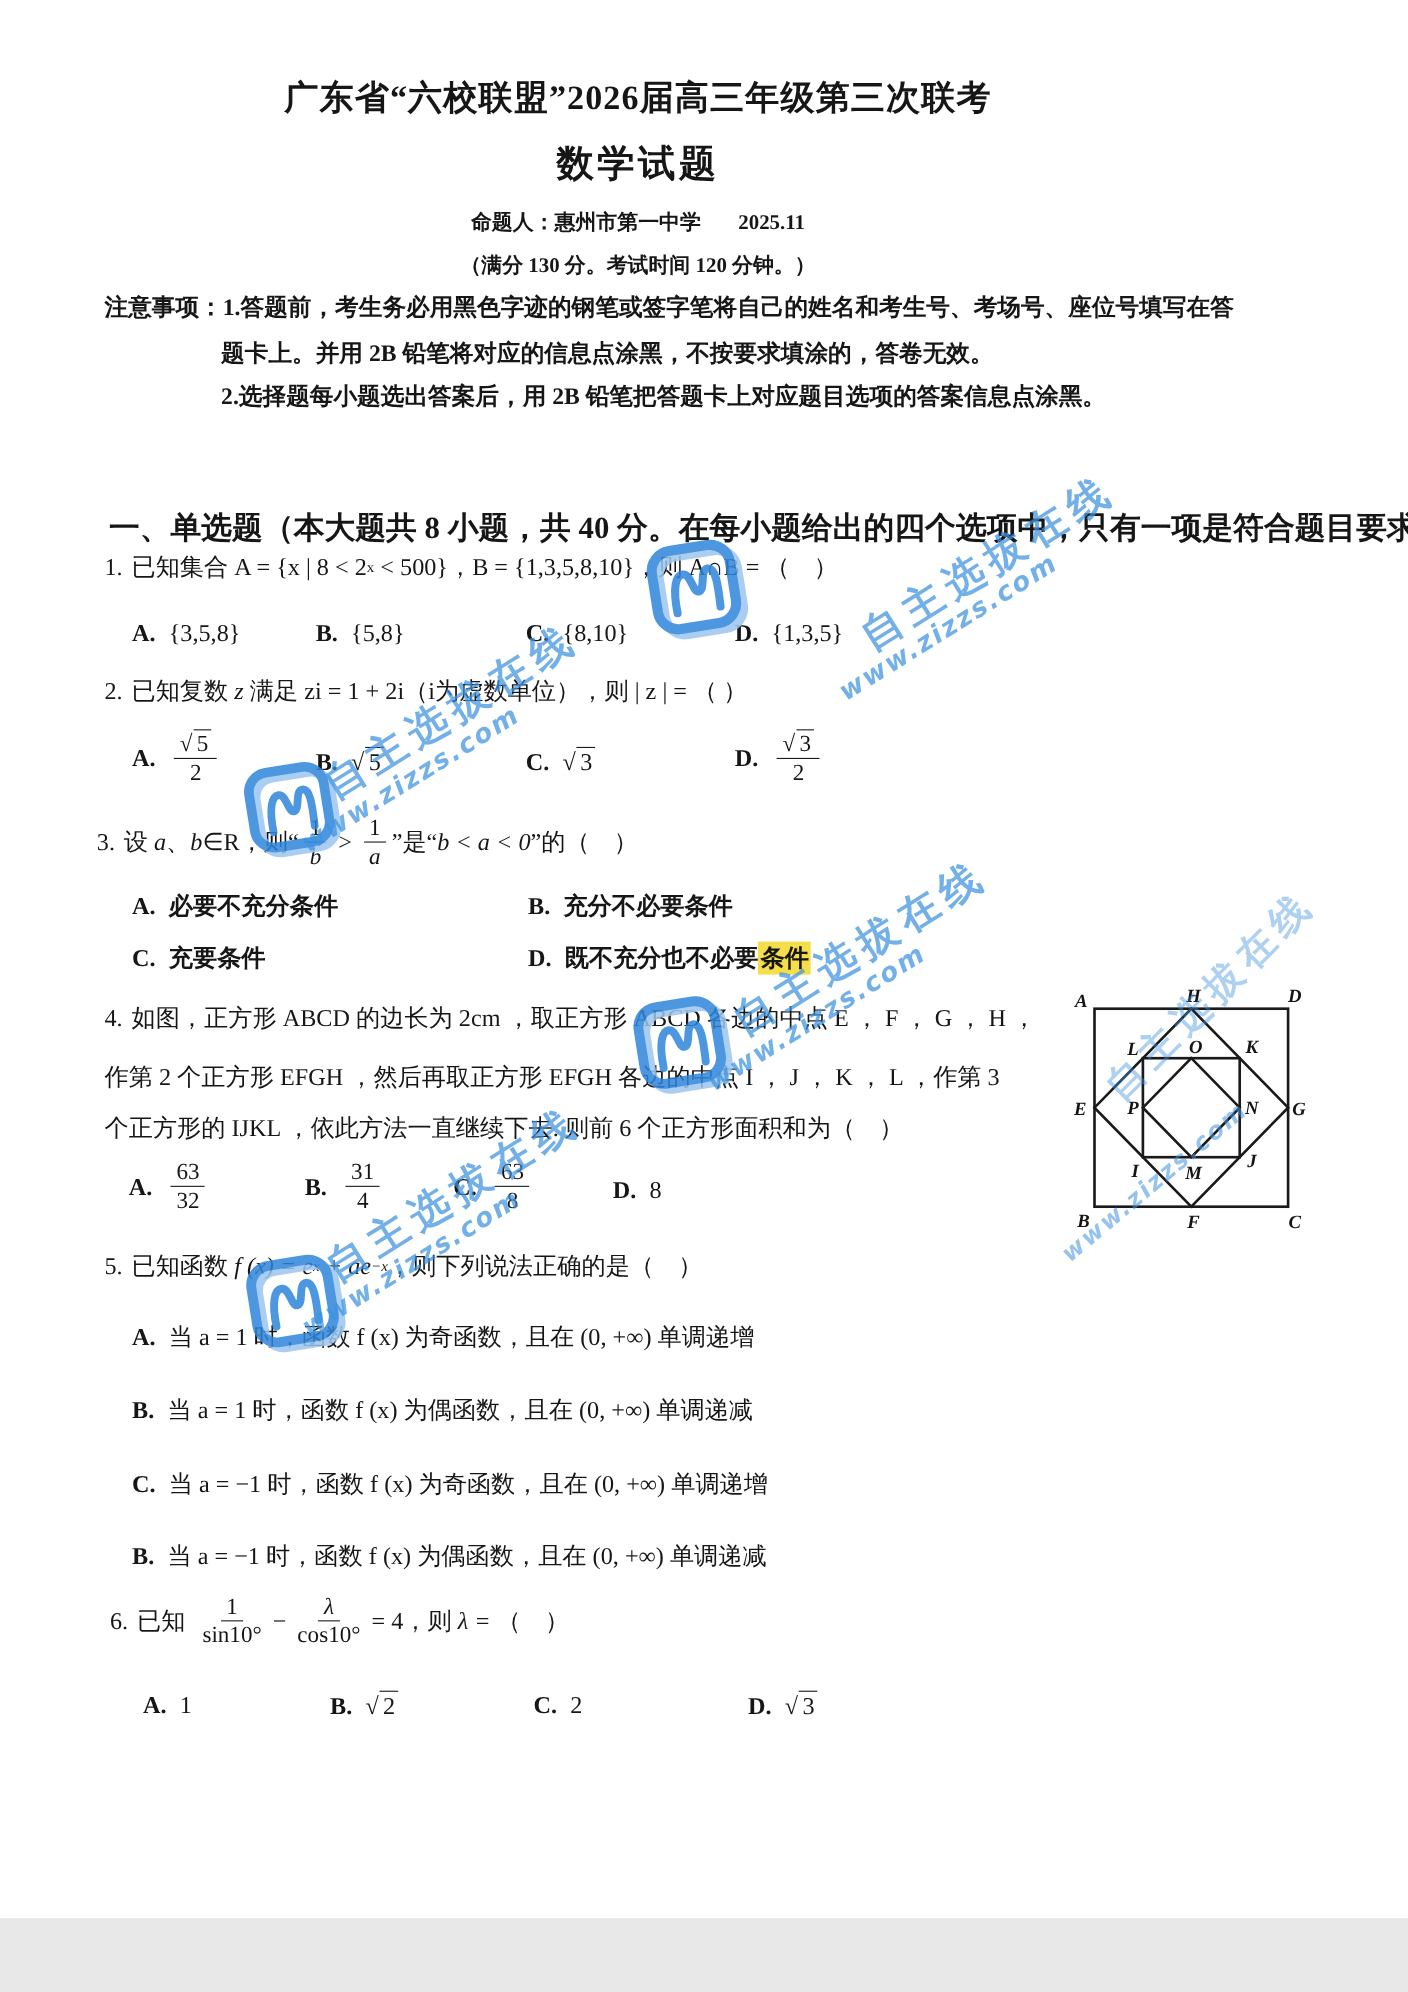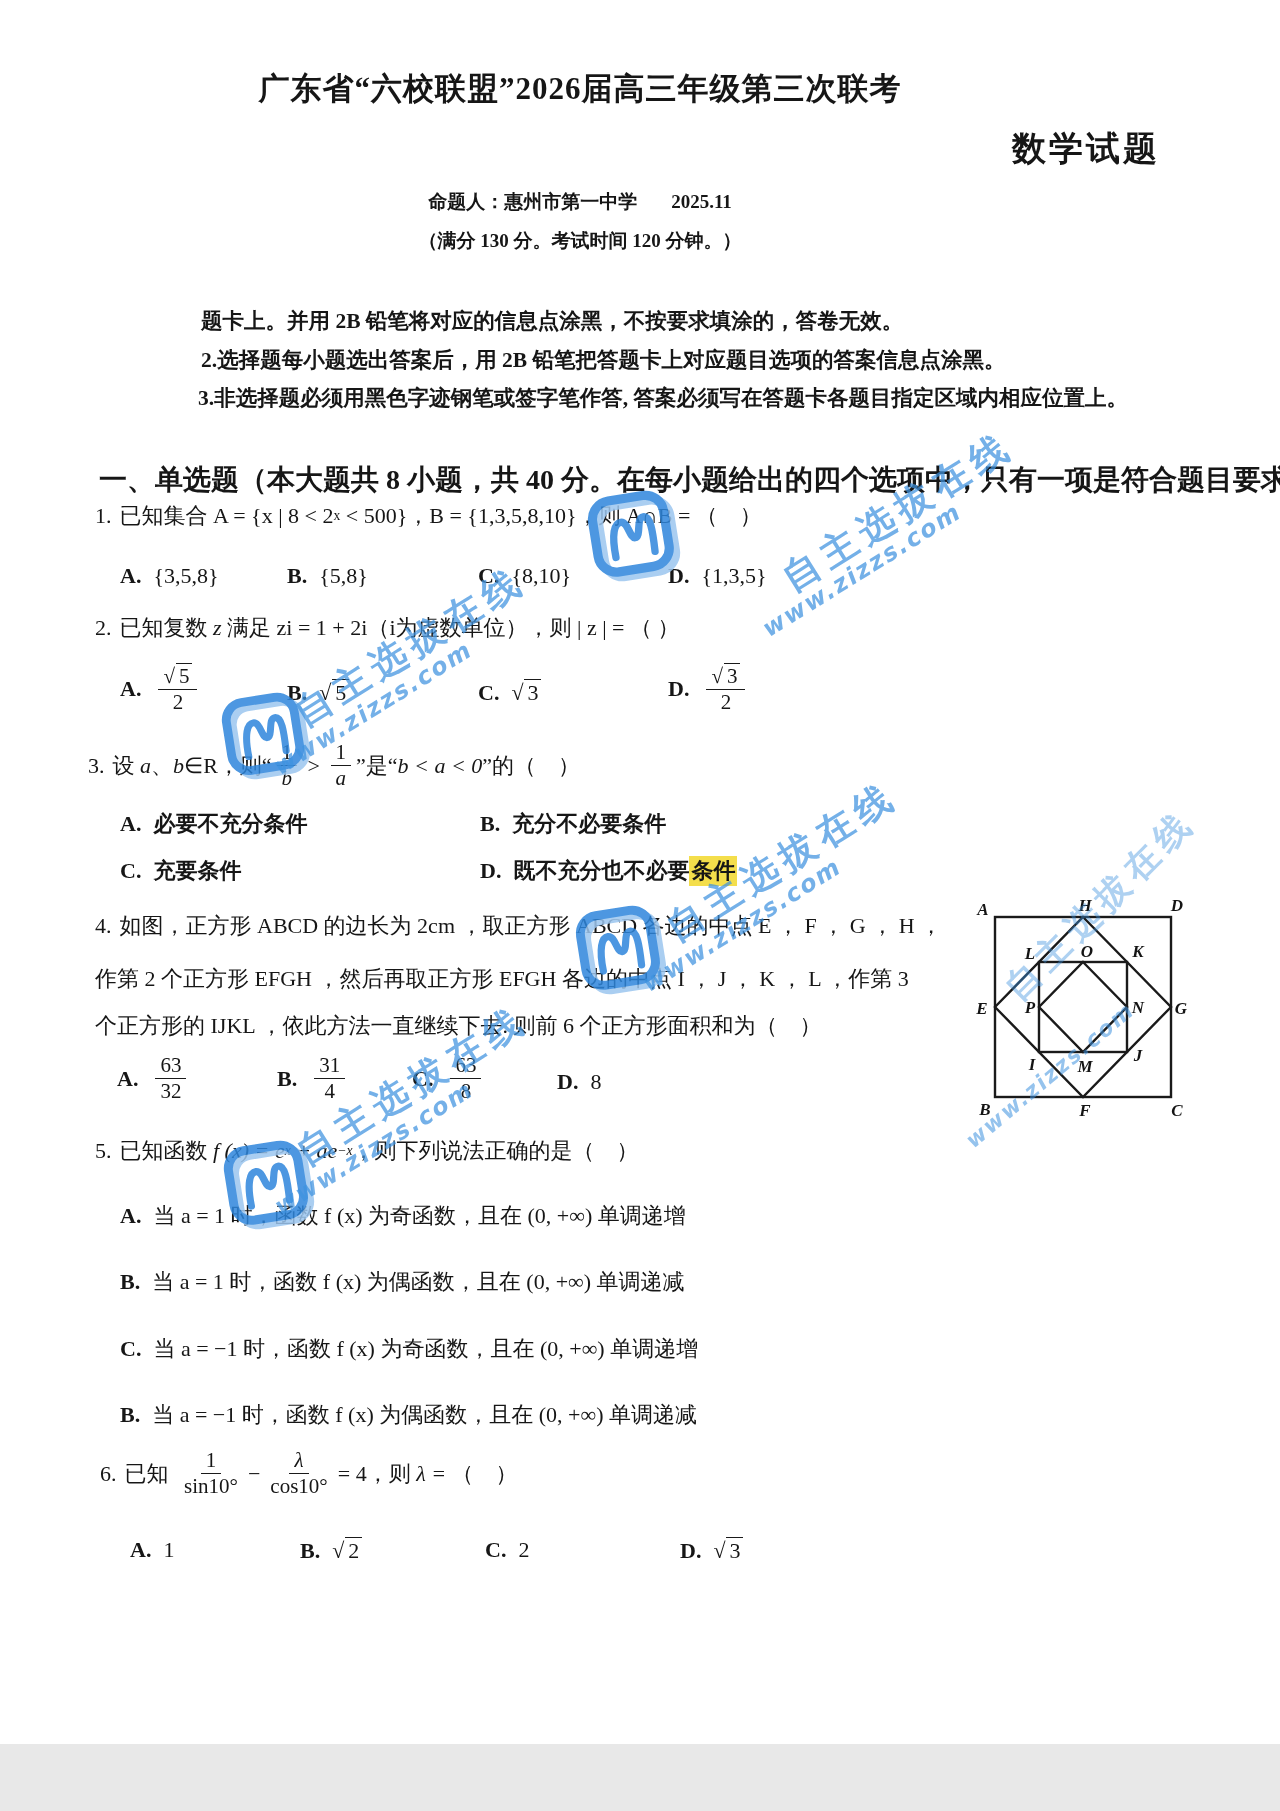--- a/index.html
+++ b/index.html
@@ -1,21 +1,21 @@
 <!DOCTYPE html>
 <html><head>
 <meta charset="utf-8">
 <style>
   html,body{margin:0;padding:0;background:#e8e8e8;}
   .page{position:relative;width:1280px;height:1744px;background:#ffffff;overflow:hidden;
         font-family:"Liberation Serif",serif;color:#161616;}
   .abs{position:absolute;white-space:pre;}
   .ctr{left:0;width:1160px;text-align:center;}
   .t1{font-size:31px;font-weight:700;letter-spacing:1px;}
-  .t2{font-size:34px;font-weight:700;letter-spacing:3px;text-align:right;}
+  .t2{font-size:34px;font-weight:700;letter-spacing:3px;}
   .t3{font-size:19px;font-weight:700;}
   .notice{font-size:21.5px;font-weight:700;}
   .sect{font-size:28px;font-weight:700;}
   .stem{font-size:22px;display:flex;align-items:center;}
   .stem span{white-space:pre;}
   .qnum{margin-right:8px;}
   .optrow{position:absolute;font-size:22px;}
   .optcell{position:absolute;display:inline-flex;align-items:center;white-space:pre;}
   .opt-label{font-weight:700;margin-right:12px;}
   .cond{font-weight:600;}
@@ -40,23 +40,23 @@
 </head>
 <body>
 
 <div class="page">
 
   <div class="abs ctr t1 body-txt" style="top:68px;left:0;">广东省“六校联盟”2026届高三年级第三次联考</div>
   <div class="abs ctr t2 body-txt" style="top:126px;left:0;">数学试题</div>
   <div class="abs ctr t3 body-txt" style="top:189px;left:0;"><span>命题人：惠州市第一中学</span><span style="display:inline-block;width:34px;"></span><span>2025.11</span></div>
   <div class="abs ctr t3 body-txt" style="top:228px;left:0;">（满分 130 分。考试时间 120 分钟。）</div>
 
+  <div class="abs notice body-txt" style="top:264px;left:95px;"><span>注意事项：</span><span>1.答题前，考生务必用黑色字迹的钢笔或签字笔将自己的姓名和考生号、考场号、座位号填写在答</span></div>
   <div class="abs notice body-txt" style="top:306px;left:201px;">题卡上。并用 2B 铅笔将对应的信息点涂黑，不按要求填涂的，答卷无效。</div>
   <div class="abs notice body-txt" style="top:345px;left:201px;">2.选择题每小题选出答案后，用 2B 铅笔把答题卡上对应题目选项的答案信息点涂黑。</div>
-  <div class="abs notice body-txt" style="top:383px;left:198px;">3.非选择题必须用黑色字迹钢笔或签字笔作答, 答案必须写在答题卡各题目指定区域内相应位置上。</div>
 
   <div class="abs sect body-txt" style="top:461px;left:99px;">一、单选题（本大题共 8 小题，共 40 分。在每小题给出的四个选项中，只有一项是符合题目要求的。）</div>
 
   <div class="abs stem body-txt" style="top:501px;left:95px;">
     <span class="qnum">1.</span><span>已知集合 </span><span>A = {x | 8 &lt; 2</span><sup class="sx">x</sup><span> &lt; 500}</span><span>，</span><span>B = {1,3,5,8,10}</span><span>，则 </span><span>A∩B = </span><span>（　）</span>
   </div>
   <div class="optrow body-txt" style="top:563px;">
     <span class="optcell" style="left:120px;"><span class="opt-label">A.</span><span>{3,5,8}</span></span>
     <span class="optcell" style="left:287px;"><span class="opt-label">B.</span><span>{5,8}</span></span>
     <span class="optcell" style="left:478px;"><span class="opt-label">C.</span><span>{8,10}</span></span>

